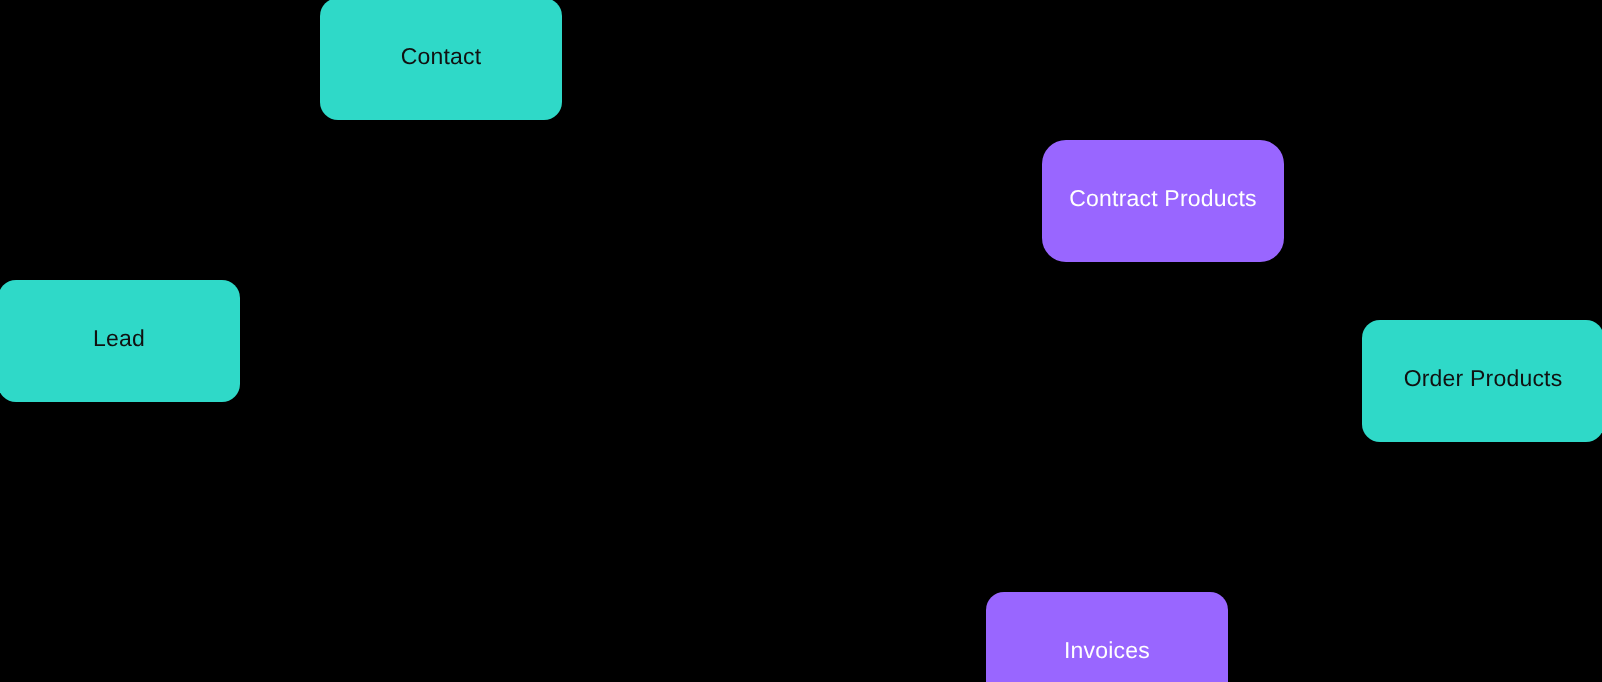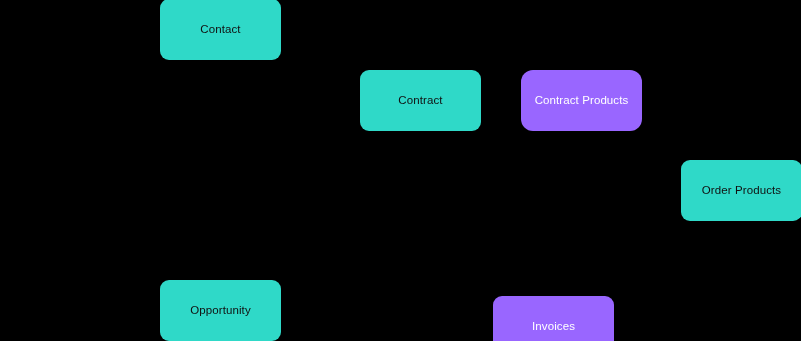--- a/index.html
+++ b/index.html
@@ -57,28 +57,25 @@
   }
 </style>
 </head>
 <body>
 
 <div id="canvas" style="width: 801px; height: 341px; background: rgb(0, 0, 0);">
 
 <div class="node teal" style="left: 160px; top: -1px;">
       <span class="node-label">Contact</span>
     </div>
-    <div class="node teal" style="left: 360px; top: 70px;">
-      <span class="node-label">Contract</span>
-    </div>
     <div class="node purple" style="left: 521px; top: 70px; border-radius: 12px;">
       <span class="node-label">Contract Products</span>
     </div>
+    <div class="node teal" style="left: -1px; top: 140px;">
+      <span class="node-label">Lead</span>
+    </div>
     <div class="node teal" style="left: 681px; top: 160px;">
       <span class="node-label">Order Products</span>
-    </div>
-    <div class="node teal" style="left: 160px; top: 280px;">
-      <span class="node-label">Opportunity</span>
     </div>
     <div class="node purple" style="left: 493px; top: 280px; margin-top: 16px;">
       <span class="node-label">Invoices</span>
     </div>
   </div>
 
 </body></html>

